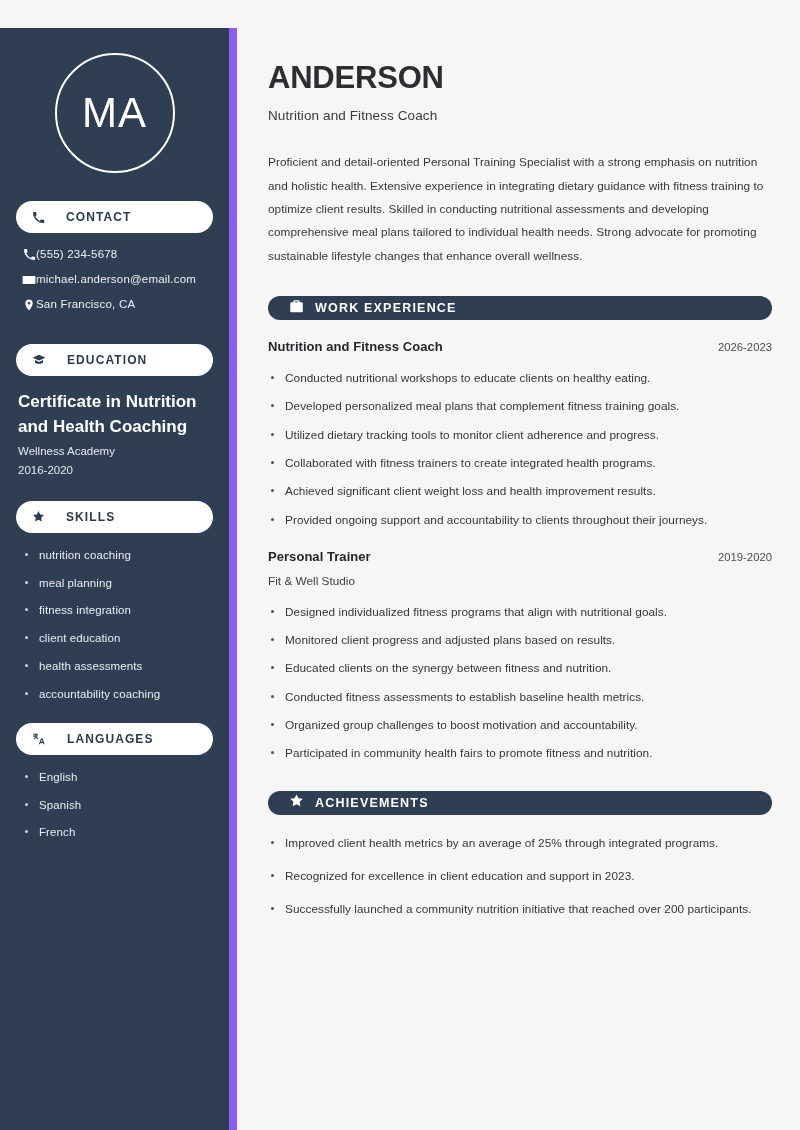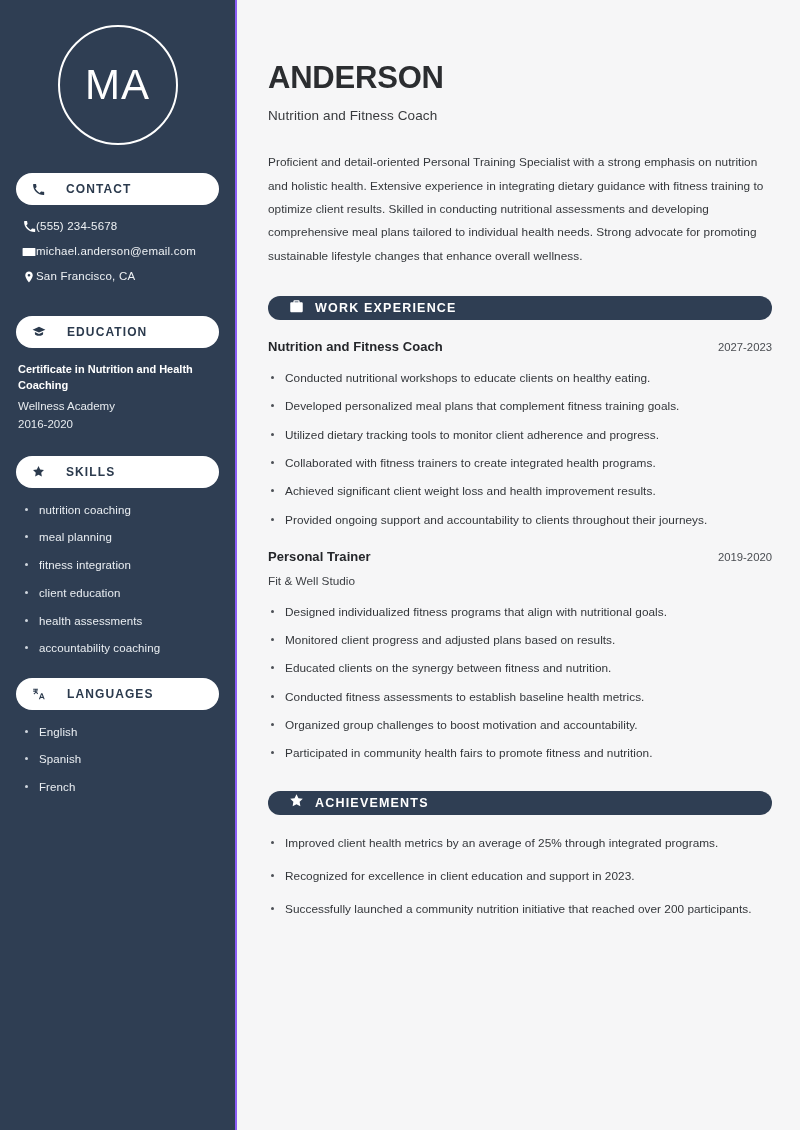--- a/index.html
+++ b/index.html
@@ -19,23 +19,24 @@
     background: #f6f6f7;
     display: flex;
     overflow: hidden;
   }
 
   
   .sidebar {
     width: 237px;
     min-width: 237px;
     background: #2f3e53;
-    border-right: 2px solid #8b5cf6;
+    border-right: 8px solid #8b5cf6;
     padding: 0 16px;
     color: #ffffff;
+    margin-top: 28px;
   }
 
   .monogram-wrap {
     display: flex;
     justify-content: center;
     padding-top: 25px;
     padding-bottom: 28px;
   }
   .monogram {
     width: 120px;
@@ -79,21 +80,21 @@
   }
   .contact-row .ico { width: 14px; display:flex; justify-content:center; }
   .contact-row .ctext {
     font-size: 11.5px;
     color: #eef1f4;
     letter-spacing: 0.2px;
   }
 
   .edu-block { padding: 0 2px 6px 2px; margin-bottom: 16px; }
   .edu-degree {
-    font-size: 11px;
+    font-size: 17px;
     font-weight: bold;
     line-height: 1.45;
     color: #ffffff;
     margin-bottom: 4px;
   }
   .edu-school {
     font-size: 11.5px;
     color: #e6eaee;
     line-height: 1.5;
   }
@@ -330,21 +331,21 @@
         <svg width="15" height="15" viewBox="0 0 24 24" fill="#ffffff">
             <path d="M9 2h6c1.1 0 2 .9 2 2v1h3c1.1 0 2 .9 2 2v12c0 1.1-.9 2-2 2H4c-1.1 0-2-.9-2-2V7c0-1.1.9-2 2-2h3V4c0-1.1.9-2 2-2zm0 3h6V4H9v1z"></path>
           </svg>
       </span>
       <span class="bnr-label">WORK EXPERIENCE</span>
     </div>
 
     <div>
       <div class="job-head">
         <span class="job-title">Nutrition and Fitness Coach</span>
-        <span class="job-dates">2027-2023</span>
+        <span class="job-dates">2026-2023</span>
       </div>
       <ul class="bullets">
         <li>Conducted nutritional workshops to educate clients on healthy eating.</li>
         <li>Developed personalized meal plans that complement fitness training goals.</li>
         <li>Utilized dietary tracking tools to monitor client adherence and progress.</li>
         <li>Collaborated with fitness trainers to create integrated health programs.</li>
         <li>Achieved significant client weight loss and health improvement results.</li>
         <li>Provided ongoing support and accountability to clients throughout their journeys.</li>
       </ul>
     </div>

